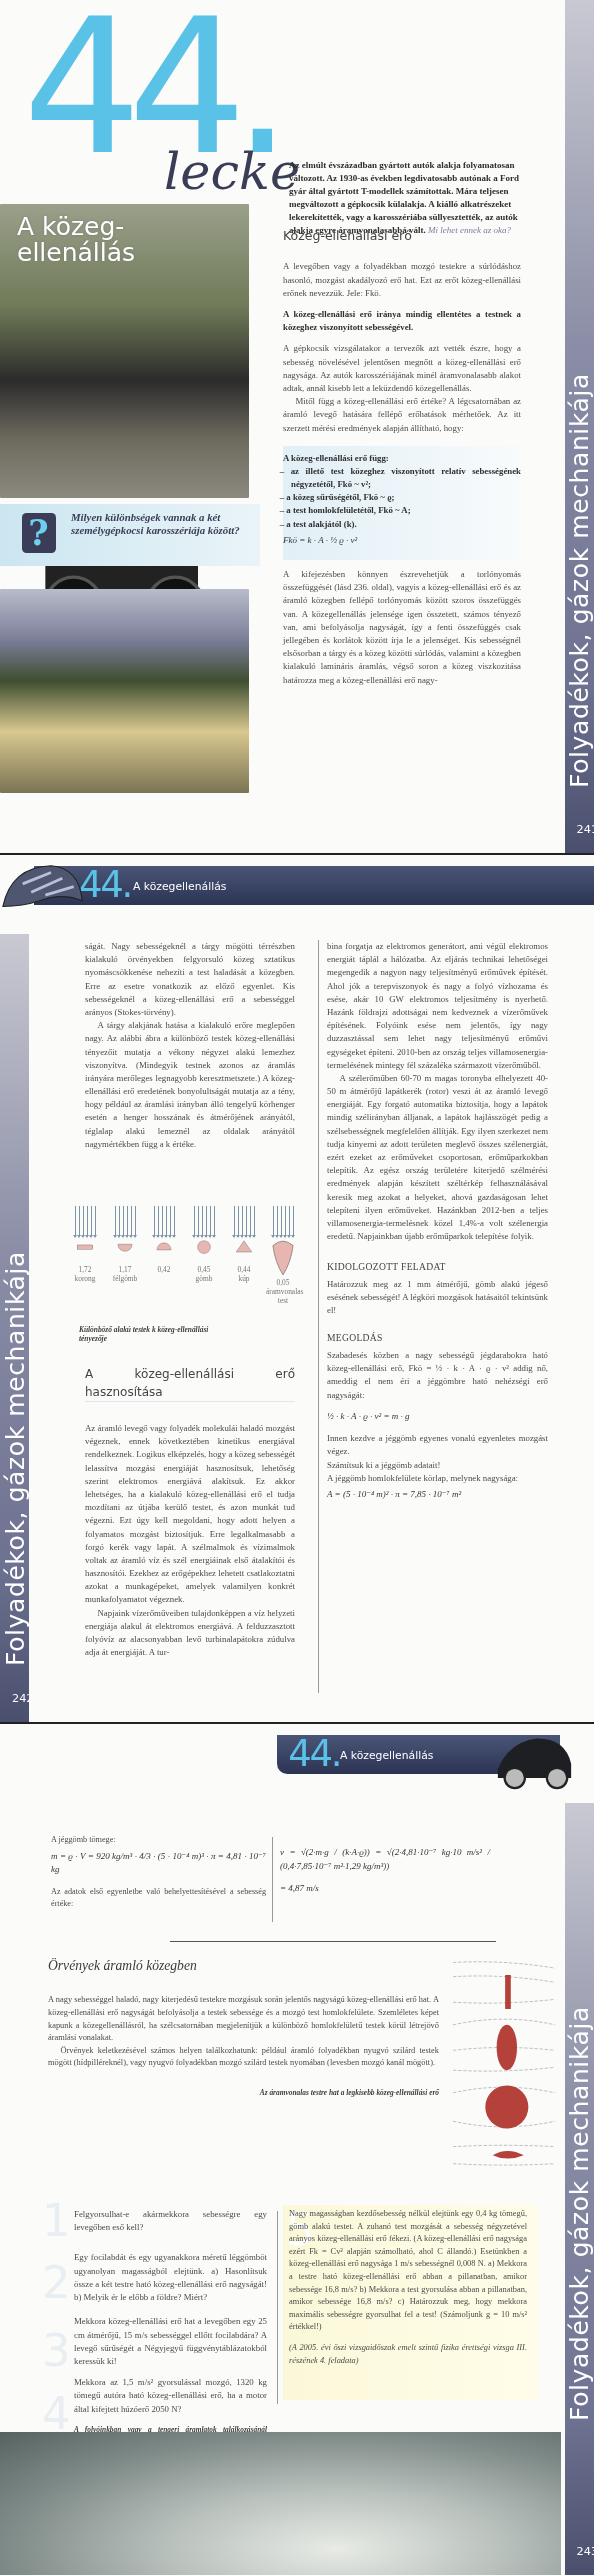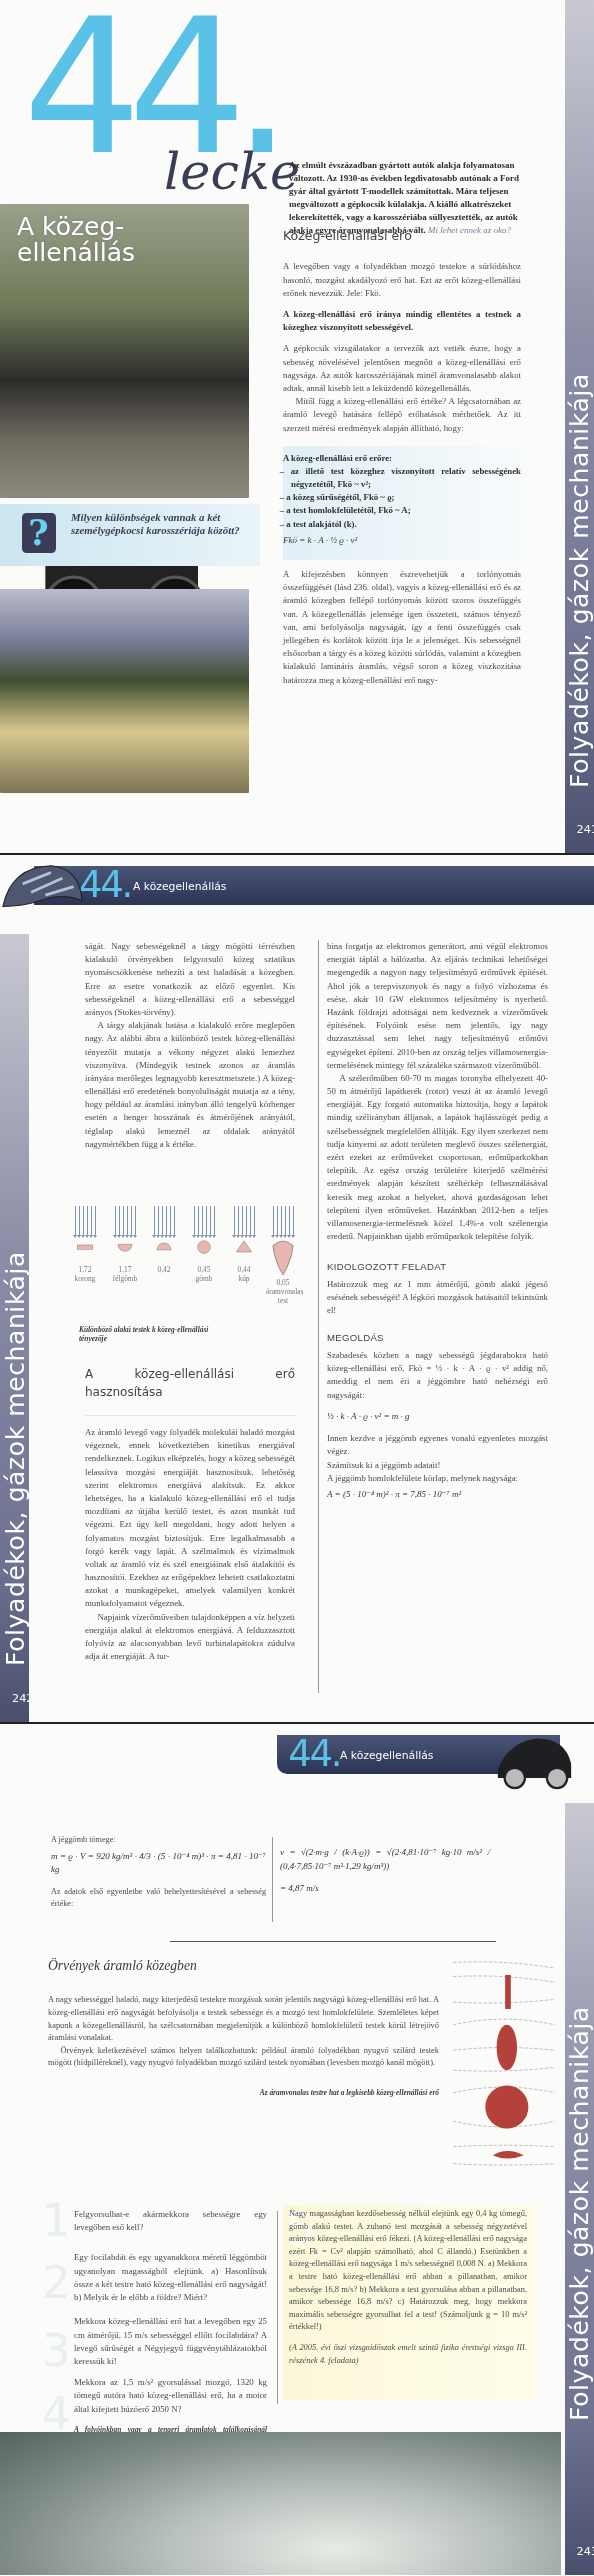--- a/index.html
+++ b/index.html
@@ -49,21 +49,21 @@
   .divider-v { position: absolute; width: 0.6px; background: #999; }
 
   
   .shapes { position: absolute; left: 68px; top: 1195px; width: 238px; height: 113px; }
   .shape-col { position: absolute; top: 0; width: 34px; text-align: center; font-size: 7.4px; color: #777; }
   .arrows { height: 34px; display: flex; justify-content: center; gap: 3.4px; }
   .arrow { width: 0.6px; height: 29.4px; background: #7e93a6; position: relative; }
   .arrow::after { content: ""; position: absolute; left: -1.7px; bottom: -2.3px; border-left: 2px solid transparent; border-right: 2px solid transparent; border-top: 3.4px solid #7e93a6; }
   .caption { font-style: italic; font-weight: bold; font-size: 7.4px; color: #3c3c3c; }
 
-  .heading-caps { font-family: Liberation Sans, sans-serif; font-size: 9.6px; color: #444; margin: 4.5px 0 3.4px; letter-spacing: 0.3px; }
+  .heading-caps { font-family: Liberation Serif, serif; font-size: 9.6px; color: #444; margin: 4.5px 0 3.4px; letter-spacing: 0.3px; }
   .ex-num { position: absolute; font-family: "DejaVu Sans", sans-serif; font-size: 45px; color: #e9eef2; }
   .yellow-box { position: absolute; left: 283px; top: 2183px; width: 255px; height: 195px; background: linear-gradient(90deg,#fbf8d9,#fffde9); }
   .wave { position: absolute; left: 0; top: 2395px; width: 566px; height: 181px; background: radial-gradient(ellipse at 60% 80%, #e8ebe6 0%, #b9c1bd 35%, #7e8a87 70%, #566260 100%); }
   .flow-fig { position: absolute; left: 453px; top: 1948px; width: 102px; height: 227px; }
 </style>
 </head>
 <body>
 
 <div class="page p1">
   <div class="strip strip-right">
@@ -99,21 +99,21 @@
     
   </div>
 
   <div class="col" style="left:283px; top:227px; width:238px;">
     <h2 class="sec-title" style="margin-bottom:14.7px;">Közeg-ellenállási erő</h2>
     <p>A levegőben vagy a folyadékban mozgó testekre a súrlódáshoz hasonló, mozgást akadályozó erő hat. Ezt az erőt közeg-ellenállási erőnek nevezzük. Jele: Fkö.</p>
     <p class="bold">A közeg-ellenállási erő iránya mindig ellentétes a testnek a közeghez viszonyított sebességével.</p>
     <p style="margin-bottom:0">A gépkocsik vizsgálatakor a tervezők azt vették észre, hogy a sebesség növelésével jelentősen megnőtt a közeg-ellenállási erő nagysága. Az autók karosszériájának minél áramvonalasabb alakot adtak, annál kisebb lett a leküzdendő közegellenállás.</p>
     <p class="ind" style="margin-bottom:11.3px">Mitől függ a közeg-ellenállási erő értéke? A légcsatornában az áramló levegő hatására fellépő erőhatások mérhetőek. Az itt szerzett mérési eredmények alapján állítható, hogy:</p>
     <div class="box-blue">
-      <div class="bold">A közeg-ellenállási erő erőre:</div>
+      <div class="bold">A közeg-ellenállási erő függ:</div>
       <ul>
         <li>– az illető test közeghez viszonyított relatív sebességének négyzetétől, Fkö ~ v²;</li>
         <li>– a közeg sűrűségétől, Fkö ~ ϱ;</li>
         <li>– a test homlokfelületétől, Fkö ~ A;</li>
         <li>– a test alakjától (k).</li>
       </ul>
       <div class="formula">Fkö = k · A · ½ ϱ · v²</div>
     </div>
     <p style="margin-top:8px">A kifejezésben könnyen észrevehetjük a torlónyomás összefüggését (lásd 236. oldal), vagyis a közeg-ellenállási erő és az áramló közegben fellépő torlónyomás között szoros összefüggés van. A közegellenállás jelensége igen összetett, számos tényező van, ami befolyásolja nagyságát, így a fenti összefüggés csak jellegében és korlátok között írja le a jelenséget. Kis sebességnél elsősorban a tárgy és a közeg közötti súrlódás, valamint a közegben kialakuló lamináris áramlás, végső soron a közeg viszkozitása határozza meg a közeg-ellenállási erő nagy-</p>
   </div>
@@ -198,21 +198,21 @@
             <div class="arrow"></div>
             <div class="arrow"></div>
           </div><svg viewBox="0 0 60 64" width="34" height="36">
             <path d="M12 10 Q30 -6 48 10 Q44 40 30 62 Q16 40 12 10Z" fill="#e8b6b0" stroke="#555"></path>
           </svg><div>0,05</div><div>áramvonalas test</div></div>
       </div>
   </div>
   <div class="caption" style="position:absolute; left:79px; top:470px; width:130px;">Különböző alakú testek k közeg-ellenállási tényezője</div>
 
   <div class="col" style="left:85px; top:510px; width:210px;">
-    <h2 class="sec-title" style="margin-bottom:10px; font-size:12px; border-bottom:0.6px solid #dbe9ef; padding-bottom:14px;">A közeg-ellenállási erő hasznosítása</h2>
+    <h2 class="sec-title" style="margin-bottom:20px; font-size:12px; border-bottom:0.6px solid #dbe9ef; padding-bottom:0;">A közeg-ellenállási erő hasznosítása</h2>
     <p style="margin-bottom:0">Az áramló levegő vagy folyadék molekulái haladó mozgást végeznek, ennek következtében kinetikus energiával rendelkeznek. Logikus elképzelés, hogy a közeg sebességét lelassítva mozgási energiáját hasznosítsuk, lehetőség szerint elektromos energiává alakítsuk. Ez akkor lehetséges, ha a kialakuló közeg-ellenállási erő el tudja mozdítani az útjába kerülő testet, és azon munkát tud végezni. Ezt úgy kell megoldani, hogy adott helyen a folyamatos mozgást biztosítjuk. Erre legalkalmasabb a forgó kerék vagy lapát. A szélmalmok és vízimalmok voltak az áramló víz és szél energiáinak első átalakítói és hasznosítói. Ezekhez az erőgépekhez lehetett csatlakoztatni azokat a munkagépeket, amelyek valamilyen konkrét munkafolyamatot végeznek.</p>
     <p class="ind">Napjaink vízerőműveiben tulajdonképpen a víz helyzeti energiája alakul át elektromos energiává. A felduzzasztott folyóvíz az alacsonyabban levő turbinalapátokra zúdulva adja át energiáját. A tur-</p>
   </div>
 
   <div class="divider-v" style="left:318px; top:85px; height:753px;"></div>
 
   <div class="col" style="left:327px; top:85px; width:221px;">
     <p style="margin-bottom:0">bina forgatja az elektromos generátort, ami végül elektromos energiát táplál a hálózatba. Az eljárás technikai lehetőségei megengedik a nagyon nagy teljesítményű erőművek építését. Ahol jók a terepviszonyok és nagy a folyó vízhozama és esése, akár 10 GW elektromos teljesítmény is nyerhető. Hazánk földrajzi adottságai nem kedveznek a vízerőművek építésének. Folyóink esése nem jelentős, így nagy duzzasztással sem lehet nagy teljesítményű erőművi egységeket építeni. 2010-ben az ország teljes villamosenergia-termelésének mintegy fél százaléka származott vízerőműből.</p>
     <p class="ind">A szélerőműben 60-70 m magas toronyba elhelyezett 40-50 m átmérőjű lapátkerék (rotor) veszi át az áramló levegő energiáját. Egy forgató automatika biztosítja, hogy a lapátok mindig szélirányban álljanak, a lapátok hajlásszögét pedig a szélsebességnek megfelelően állítják. Egy ilyen szerkezet nem tudja kinyerni az adott területen meglevő összes szélenergiát, ezért ezeket az erőműveket csoportosan, erőműparkokban telepítik. Az egész ország területére kiterjedő szélmérési eredmények alapján készített széltérkép felhasználásával keresik meg azokat a helyeket, ahová gazdaságosan lehet telepíteni ilyen erőműveket. Hazánkban 2012-ben a teljes villamosenergia-termelésnek közel 1,4%-a volt szélenergia eredetű. Napjainkban újabb erőműparkok telepítése folyik.</p>
     <div class="heading-caps" style="margin-top:17px;">KIDOLGOZOTT FELADAT</div>

